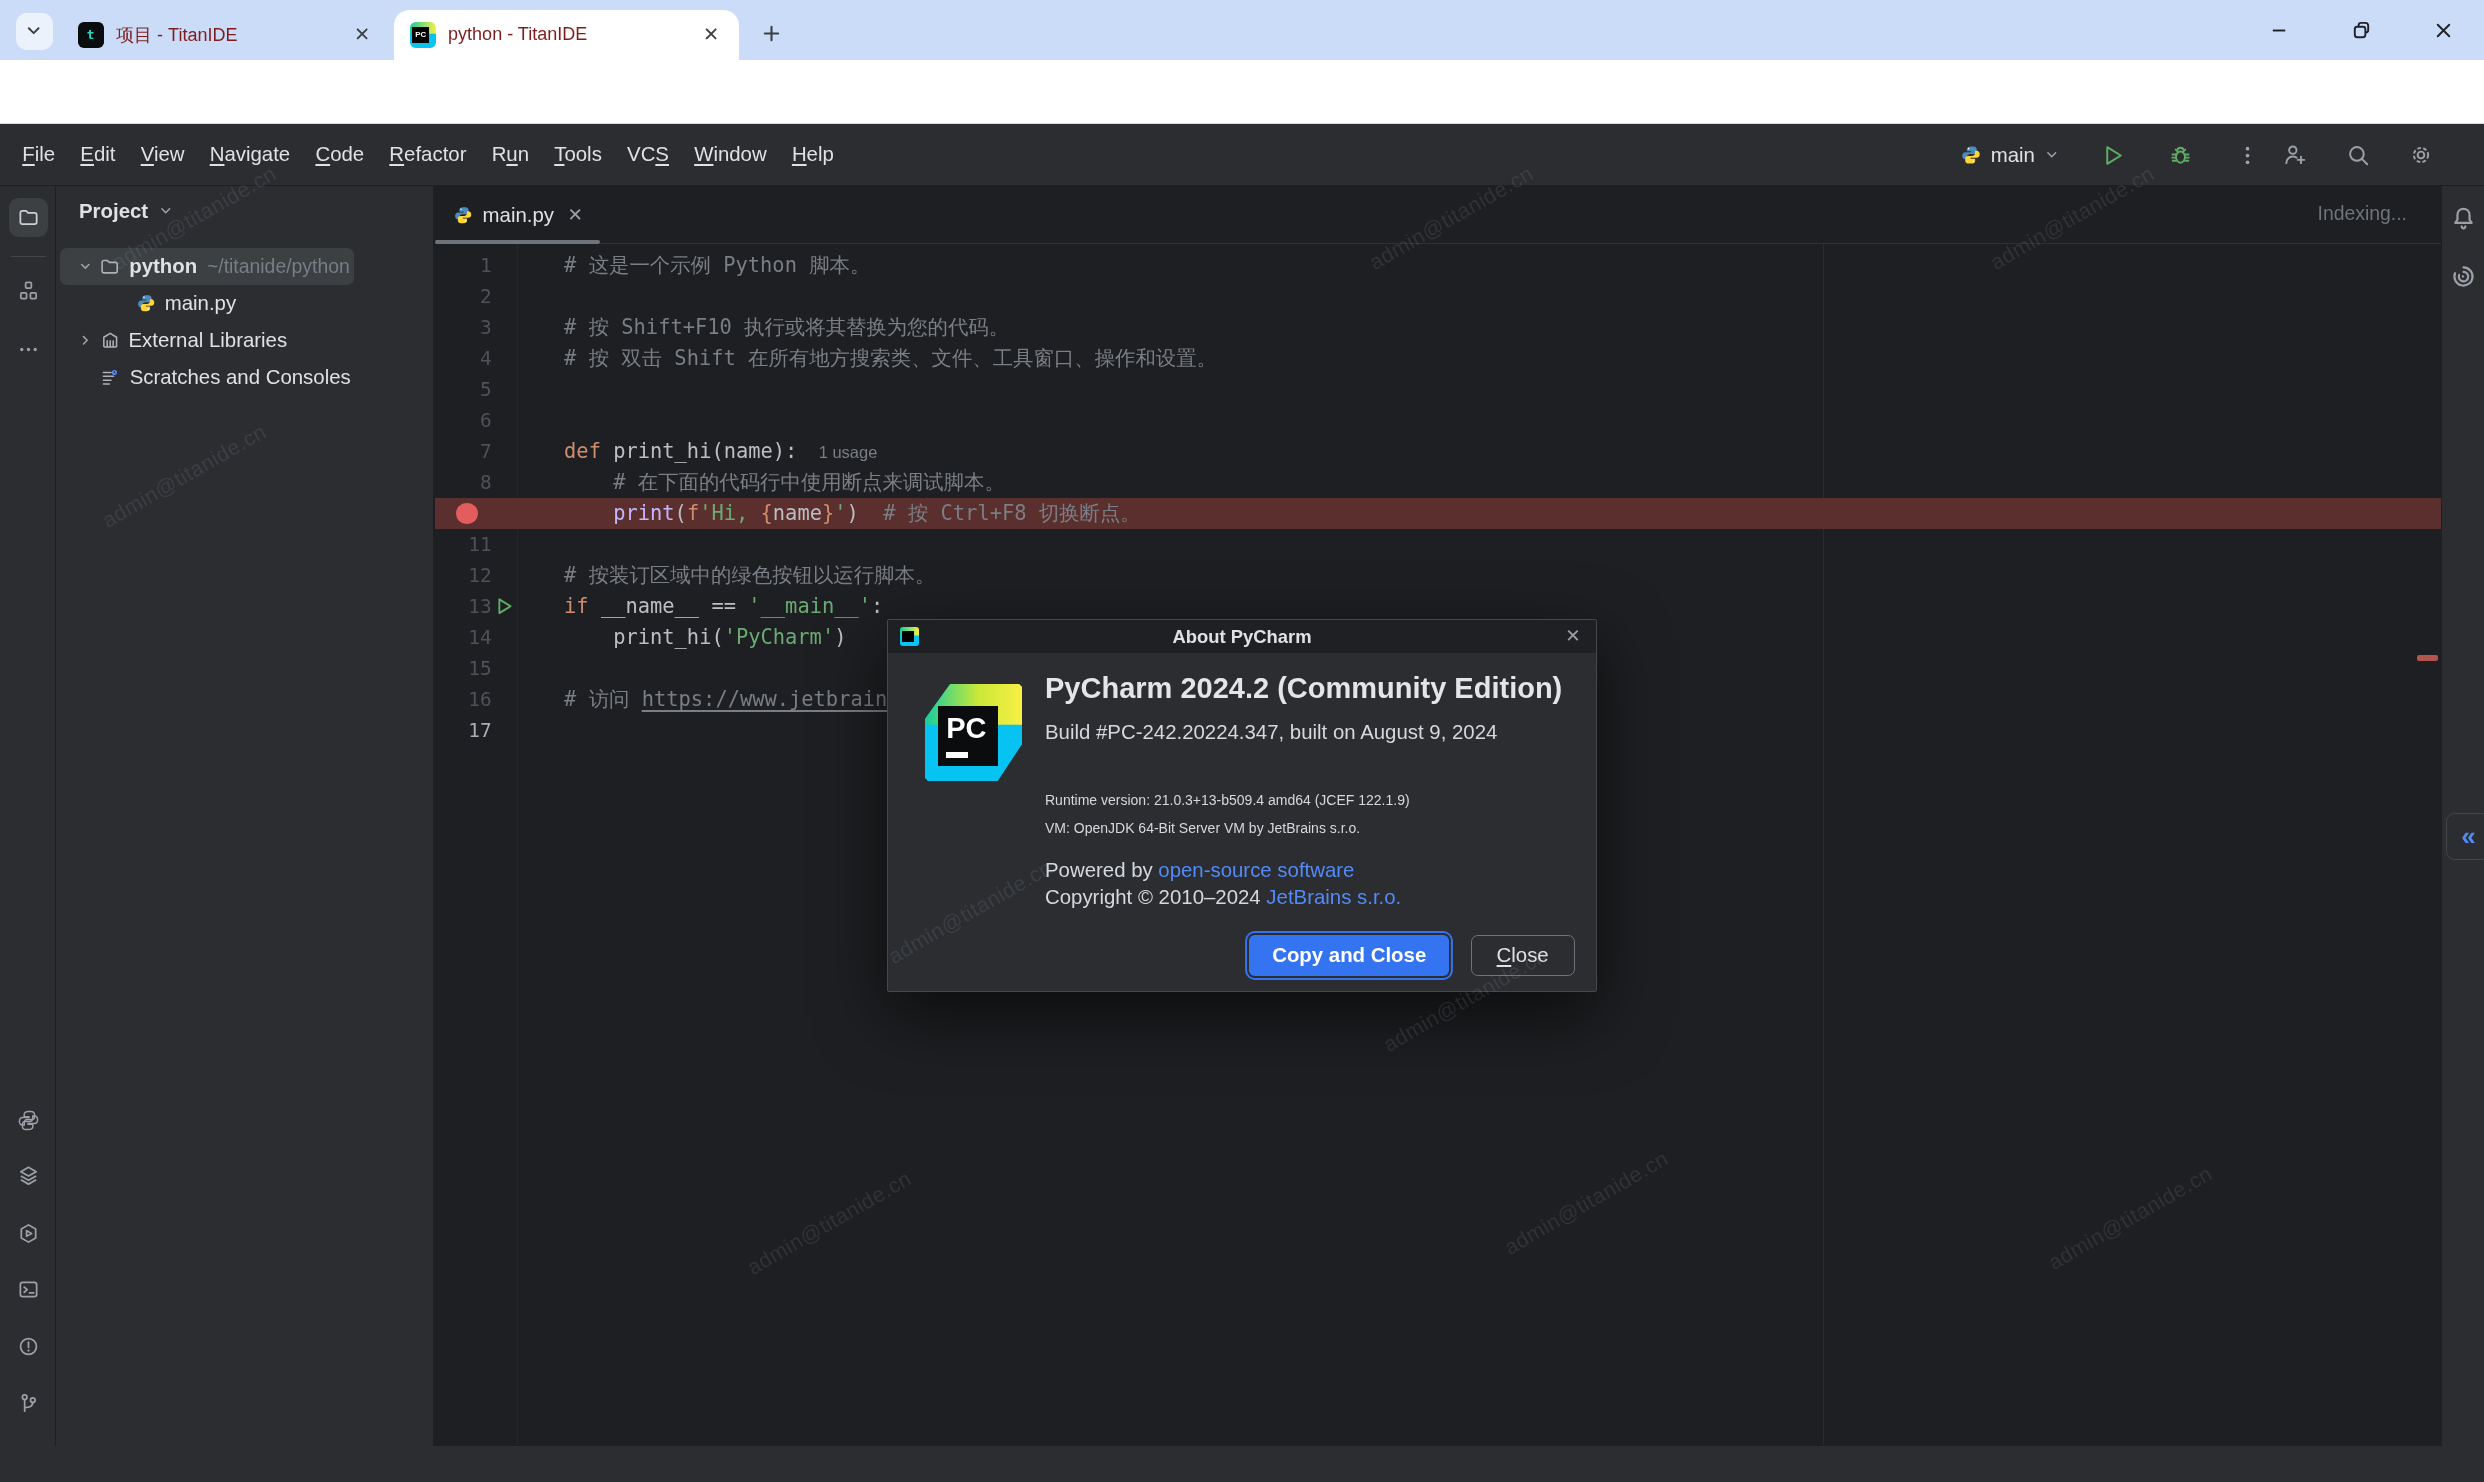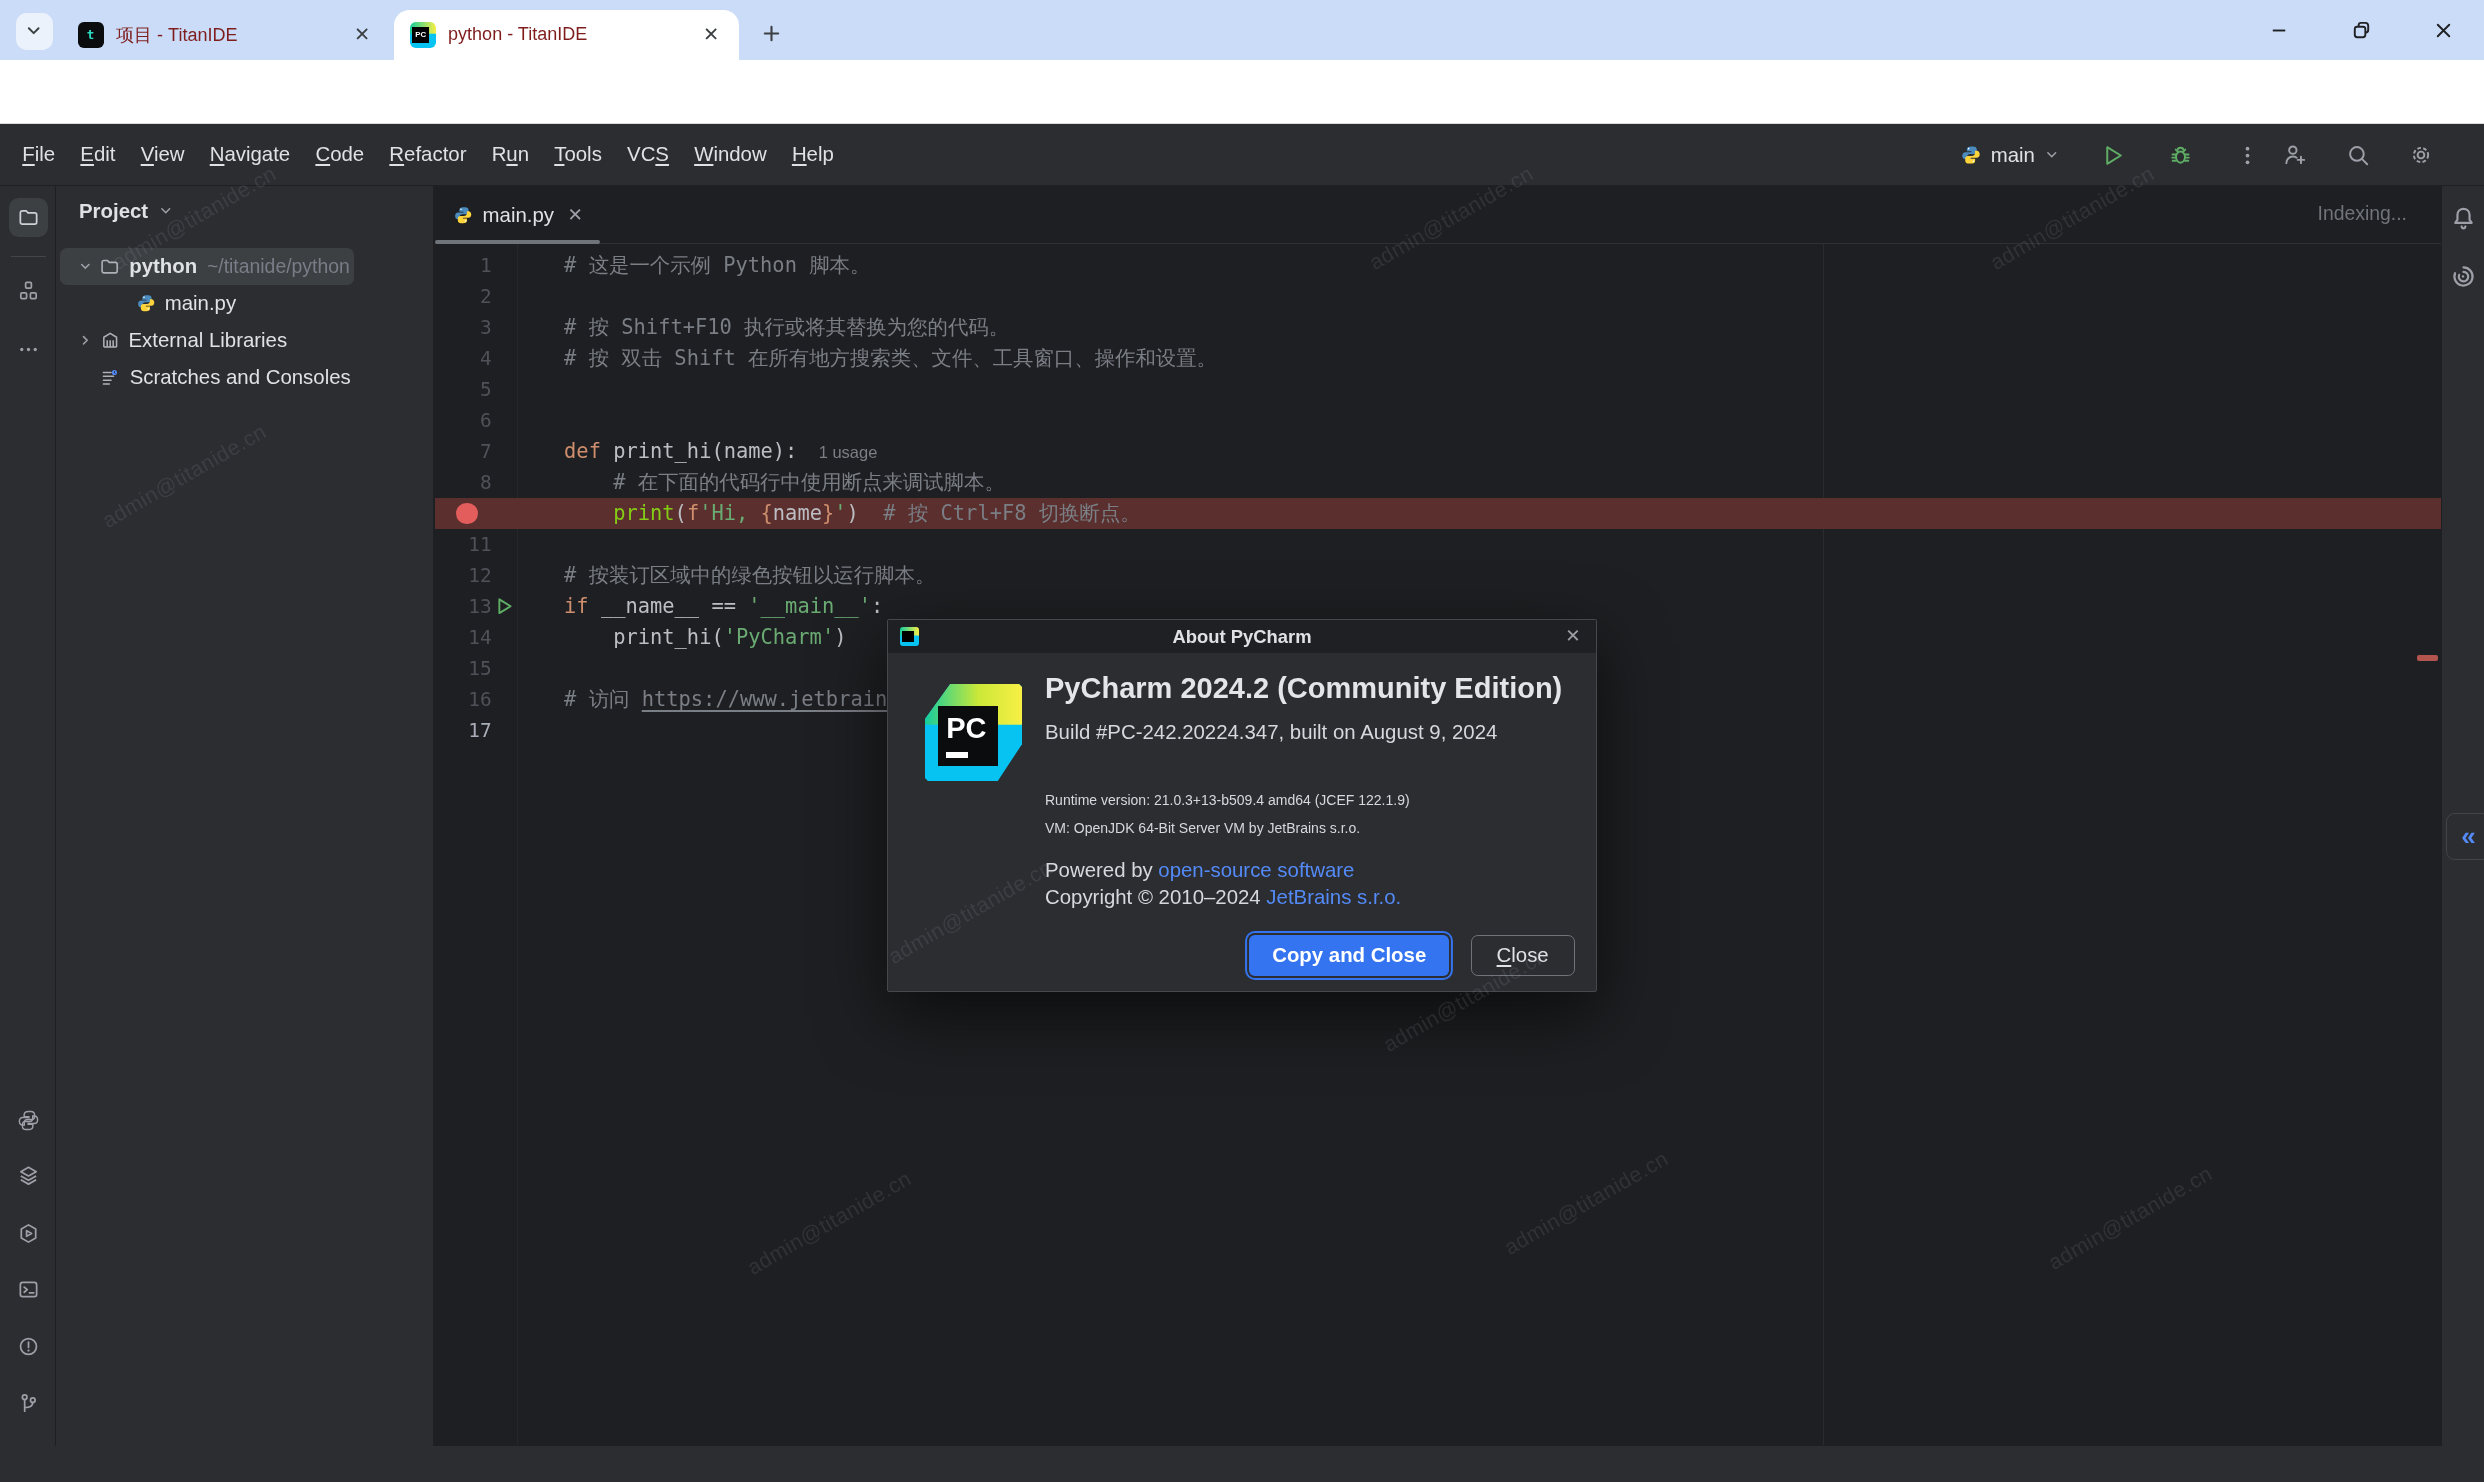--- a/index.html
+++ b/index.html
@@ -82,21 +82,21 @@
   #gutline{position:absolute;left:82px;top:58px;width:1px;height:1201px;background:rgba(255,255,255,.04);}
   #code-rows{position:absolute;left:0;top:64px;width:2007px;}
   .crow{position:relative;height:31px;display:flex;align-items:center;}
   .crow.bp{background:#5A2F2D;}
   .gut{flex:0 0 82px;display:flex;align-items:center;padding-left:13.6px;box-sizing:content-box;}
   .lnum{display:inline-block;width:43px;text-align:right;font:19.4px "DejaVu Sans Mono",monospace;color:#4E5258;}
   .lnum.cur{color:#A8ADB8;}
   .gslot{display:inline-flex;width:25px;justify-content:center;}
   .bpdot{position:absolute;left:21.3px;top:4.9px;width:21.3px;height:21.3px;border-radius:50%;background:#E35D5D;}
   .cline{margin:16px;padding-left:17.5px;font:20.4px/31px "DejaVu Sans Mono",monospace;color:#BCBEC4;white-space:pre;}
-  .tk-cmt{color:#7A7E85}.tk-kw{color:#CF8E6D}.tk-str{color:#6AAB73}.tk-bi{color:#84cc16}
+  .tk-cmt{color:#7A7E85}.tk-kw{color:#CF8E6D}.tk-str{color:#6AAB73}.tk-bi{color:#c4b5fd}
   .tk-pl{color:#BCBEC4}.tk-op{color:#BCBEC4}.tk-lnk{color:#7A7E85;text-decoration:underline;text-underline-offset:3.9px}
   .hint{margin-left:21.3px;font:16.5px "Liberation Sans",sans-serif;color:#7A7E85;}
   #errstripe{position:absolute;left:1982px;top:469px;width:21.3px;height:5.8px;background:#B3544F;border-radius:1.9px;}
 
   
   #rstripe{position:absolute;left:2441px;top:0;width:43px;height:1260px;background:#2B2D30;border-left:1px solid #1E1F22;box-sizing:border-box;}
   .ric{position:absolute;left:6.8px;width:29px;height:29px;color:#9DA0A8;}
   #collapse-btn{position:absolute;left:3.9px;top:627px;width:43px;height:45px;border:1px solid #43454A;
     border-radius:8.7px;background:#2B2D30;display:flex;align-items:center;justify-content:center;
     color:#548AF7;font-size:26px;font-weight:bold;}

